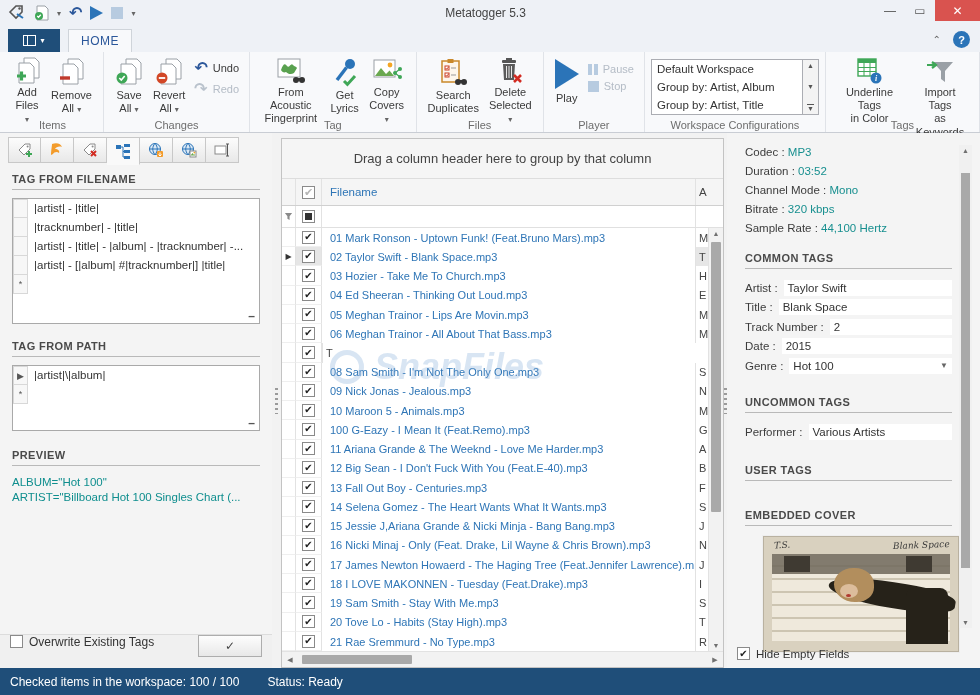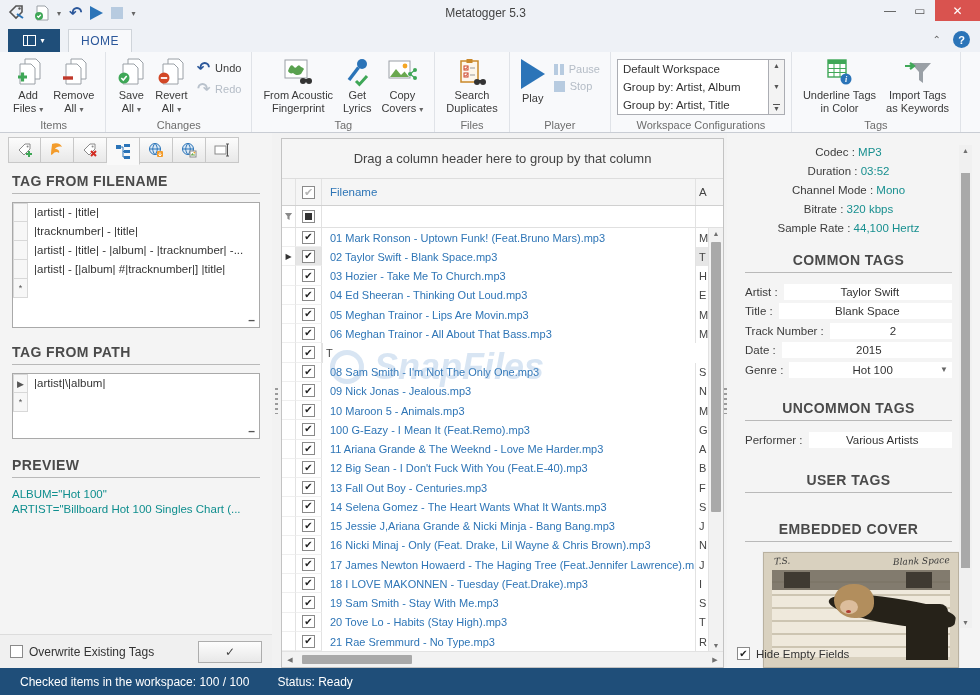--- a/index.html
+++ b/index.html
@@ -52,31 +52,31 @@
   
   .main { position:absolute; top:133px; left:0; right:0; bottom:27px; background:#f2f2f2; }
 
   
   .left-panel { position:absolute; left:0; top:0; width:272px; bottom:0; background:#f4f4f4; }
   .ltabs { position:absolute; left:8px; top:4px; display:flex; }
   .ltab { width:33px; height:26px; border:1px solid #c8c8c8; border-left:none; background:linear-gradient(#fcfcfc,#e8e8e8);
           display:flex; align-items:center; justify-content:center; }
   .ltab:first-child { border-left:1px solid #c8c8c8; }
   .ltab.active { background:#f9f9f9; border-bottom:1px solid #f9f9f9; height:28px; }
-  .sechdr { font-size:14px; font-weight:bold; color:#4a4a4a; letter-spacing:.4px; border-bottom:1px solid #b9b9b9; padding-bottom:4px; }
+  .sechdr { font-size:11px; font-weight:bold; color:#4a4a4a; letter-spacing:.4px; border-bottom:1px solid #b9b9b9; padding-bottom:4px; }
   .lp-body { position:absolute; left:12px; right:12px; top:40px; }
   .listbox { background:#fff; border:1px solid #a9a9a9; position:relative; margin-top:8px; }
   .lrow { display:flex; height:19px; line-height:19px; font-size:11.5px; color:#333; }
   .lrow .gut { width:15px; border:1px solid #d8d8d8; border-top:none; background:#f7f7f7; text-align:center; font-size:9px; color:#555; }
   .lrow:first-child .gut { border-top:1px solid #d8d8d8; }
   .lrow .ptxt { padding-left:6px; white-space:nowrap; overflow:hidden; }
   .resize-dash { position:absolute; right:4px; bottom:0px; color:#555; font-weight:bold; }
   .preview-line { color:#0f8e8e; font-size:11.5px; line-height:15px; white-space:nowrap; overflow:hidden; }
   .lp-bottom { position:absolute; left:0; right:0; bottom:0; height:34px; border-top:1px solid #dcdcdc; background:#f0f0f0;
-               display:flex; align-items:center; padding:0 10px; }
+               display:flex; align-items:flex-start; padding:0 10px; }
   .cbx { width:13px; height:13px; background:#fff; border:1px solid #8a8a8a; display:inline-flex; align-items:center; justify-content:center;
          font-size:10px; color:#1f5fa8; margin-right:6px; flex:none; }
   .apply-btn { margin-left:auto; width:64px; height:22px; border:1px solid #adadad; background:linear-gradient(#fdfdfd,#e8e8e8);
                display:flex; align-items:center; justify-content:center; color:#444; }
 
   .vsplit { position:absolute; top:0; bottom:0; width:8px; display:flex; align-items:center; justify-content:center; }
   .vsplit .dots { width:3px; height:26px; background:repeating-linear-gradient(#9a9a9a 0 2px, transparent 2px 5px); }
 
   
   .grid { position:absolute; left:281px; top:5px; width:443px; bottom:0; background:#fff; border:1px solid #c3c3c3; display:flex; flex-direction:column; }
@@ -105,21 +105,21 @@
   .vthumb { position:absolute; left:2px; right:2px; background:#a9a9a9; border-radius:1px; }
   .hscroll { height:16px; border-top:1px solid #e2e2e2; background:#f2f2f2; position:relative; }
   .hscroll .arr { position:absolute; top:0; bottom:0; width:16px; display:flex; align-items:center; justify-content:center; font-size:7px; color:#707070; }
   .hthumb { position:absolute; top:3px; height:9px; background:#a9a9a9; border-radius:1px; }
   .watermark { position:absolute; left:48px; top:118px; font-size:36px; font-weight:bold; font-style:italic;
                color:rgba(125,170,215,.30); display:flex; align-items:center; gap:10px; pointer-events:none; }
   .wm-shield { width:34px; height:34px; border-radius:50%; border:5px solid rgba(125,170,215,.30); }
 
   
   .right-panel { position:absolute; left:727px; right:0; top:0; bottom:0; background:#f4f4f4; }
-  .rp-body { position:absolute; left:18px; right:28px; top:10px; bottom:0;text-align:center; }
+  .rp-body { position:absolute; left:18px; right:28px; top:10px; bottom:0; }
   .inforow { font-size:11.5px; line-height:19px; color:#3c3c3c; white-space:nowrap; }
   .inforow .val { color:#178f8f; }
   .rp-sec { margin-top:14px; }
   .fieldrow { display:flex; align-items:center; height:19.5px; font-size:11.5px; color:#3c3c3c; }
   .fieldrow .flabel { white-space:nowrap; margin-right:6px; }
   .fieldrow .fval { flex:1; background:#fff; height:16px; line-height:16px; padding-left:4px; color:#333; white-space:nowrap; overflow:hidden; position:relative; }
   .fieldrow .fval .dd { position:absolute; right:4px; top:0; font-size:8px; color:#666; }
   .rp-scroll { position:absolute; right:8px; top:12px; bottom:40px; width:13px; background:#f0f0f0; }
   .rp-scroll .arr { position:absolute; left:0; right:0; text-align:center; font-size:7px; color:#707070; }
   .rp-thumb { position:absolute; left:2px; right:2px; top:28px; bottom:60px; background:#a9a9a9; }
@@ -137,21 +137,21 @@
   .photo .beam1 { position:absolute; left:12px; top:2px; width:26px; height:16px; background:#3f3a32; }
   .photo .beam2 { position:absolute; right:18px; top:2px; width:26px; height:16px; background:#3f3a32; }
   .photo .arm { position:absolute; right:-6px; top:28px; width:128px; height:26px; background:#262219; border-radius:50% 40% 40% 50%; transform:rotate(9deg); }
   .photo .body { position:absolute; right:2px; top:34px; width:42px; height:56px; background:#262219; border-radius:8px 8px 0 0; }
   .photo .hair { position:absolute; left:62px; top:14px; width:40px; height:34px; background:#b28e5d; border-radius:50% 50% 45% 55%; }
   .photo .face { position:absolute; left:68px; top:30px; width:18px; height:14px; background:#dcbd9c; border-radius:50%; }
   .photo .lips { position:absolute; left:74px; top:40px; width:5px; height:3px; background:#b03a30; border-radius:50%; }
 
   
   .statusbar { position:absolute; left:0; right:0; bottom:0; height:27px; background:#1f4e79; color:#fff; display:flex; align-items:center;
-               padding-left:20px; font-size:12px; gap:28px; }
+               padding-left:10px; font-size:12px; gap:28px; }
 
   .checkmark { color:#222; font-size:10px; line-height:1; }
   svg { display:block; }
 </style>
 </head>
 <body>
 
 <div class="titlebar">
   <div class="win-title">Metatogger 5.3</div>
   <div class="qat">
@@ -321,20 +321,33 @@
             <path d="M7.5 18 l1.2 1.2 2-2.4" stroke="#cc4125" fill="none"></path>
             <path d="M13 11 h5 M13 18 h5" stroke="#999"></path>
             <circle cx="20" cy="25" r="3" fill="#333"></circle>
             <circle cx="26" cy="25" r="3" fill="#333"></circle>
             <rect x="21.5" y="23" width="3" height="2.5" fill="#333"></rect>
           </svg>
       </span>
       <span>Search</span>
       <span>Duplicates</span>
     </div>
+    <div class="bigbtn">
+      <span class="bicon">
+        <svg width="28" height="30" viewBox="0 0 28 30">
+            <rect x="6" y="4" width="14" height="3" rx="1" fill="#555"></rect>
+            <rect x="10" y="2" width="6" height="2" fill="#555"></rect>
+            <path d="M7 8 h12 l-1 16 h-10 Z" fill="#5a5a5a"></path>
+            <path d="M10.5 10 v12 M13 10 v12 M15.5 10 v12" stroke="#e8e8e8"></path>
+            <path d="M18 19 l7 7 M25 19 l-7 7" stroke="#d22c22" stroke-width="2.6"></path>
+          </svg>
+      </span>
+      <span>Delete</span>
+      <span><span>Selected</span> <span class="caret">▾</span></span>
+    </div>
     <div class="glabel">Files</div>
   </div>
 
   <div class="rgroup">
     <div class="bigbtn">
       <span class="bicon">
           <span class="tri-play" style="border-left-width:24px;border-top-width:15px;border-bottom-width:15px;"></span>
         </span>
       <span>Play</span>
     </div>

